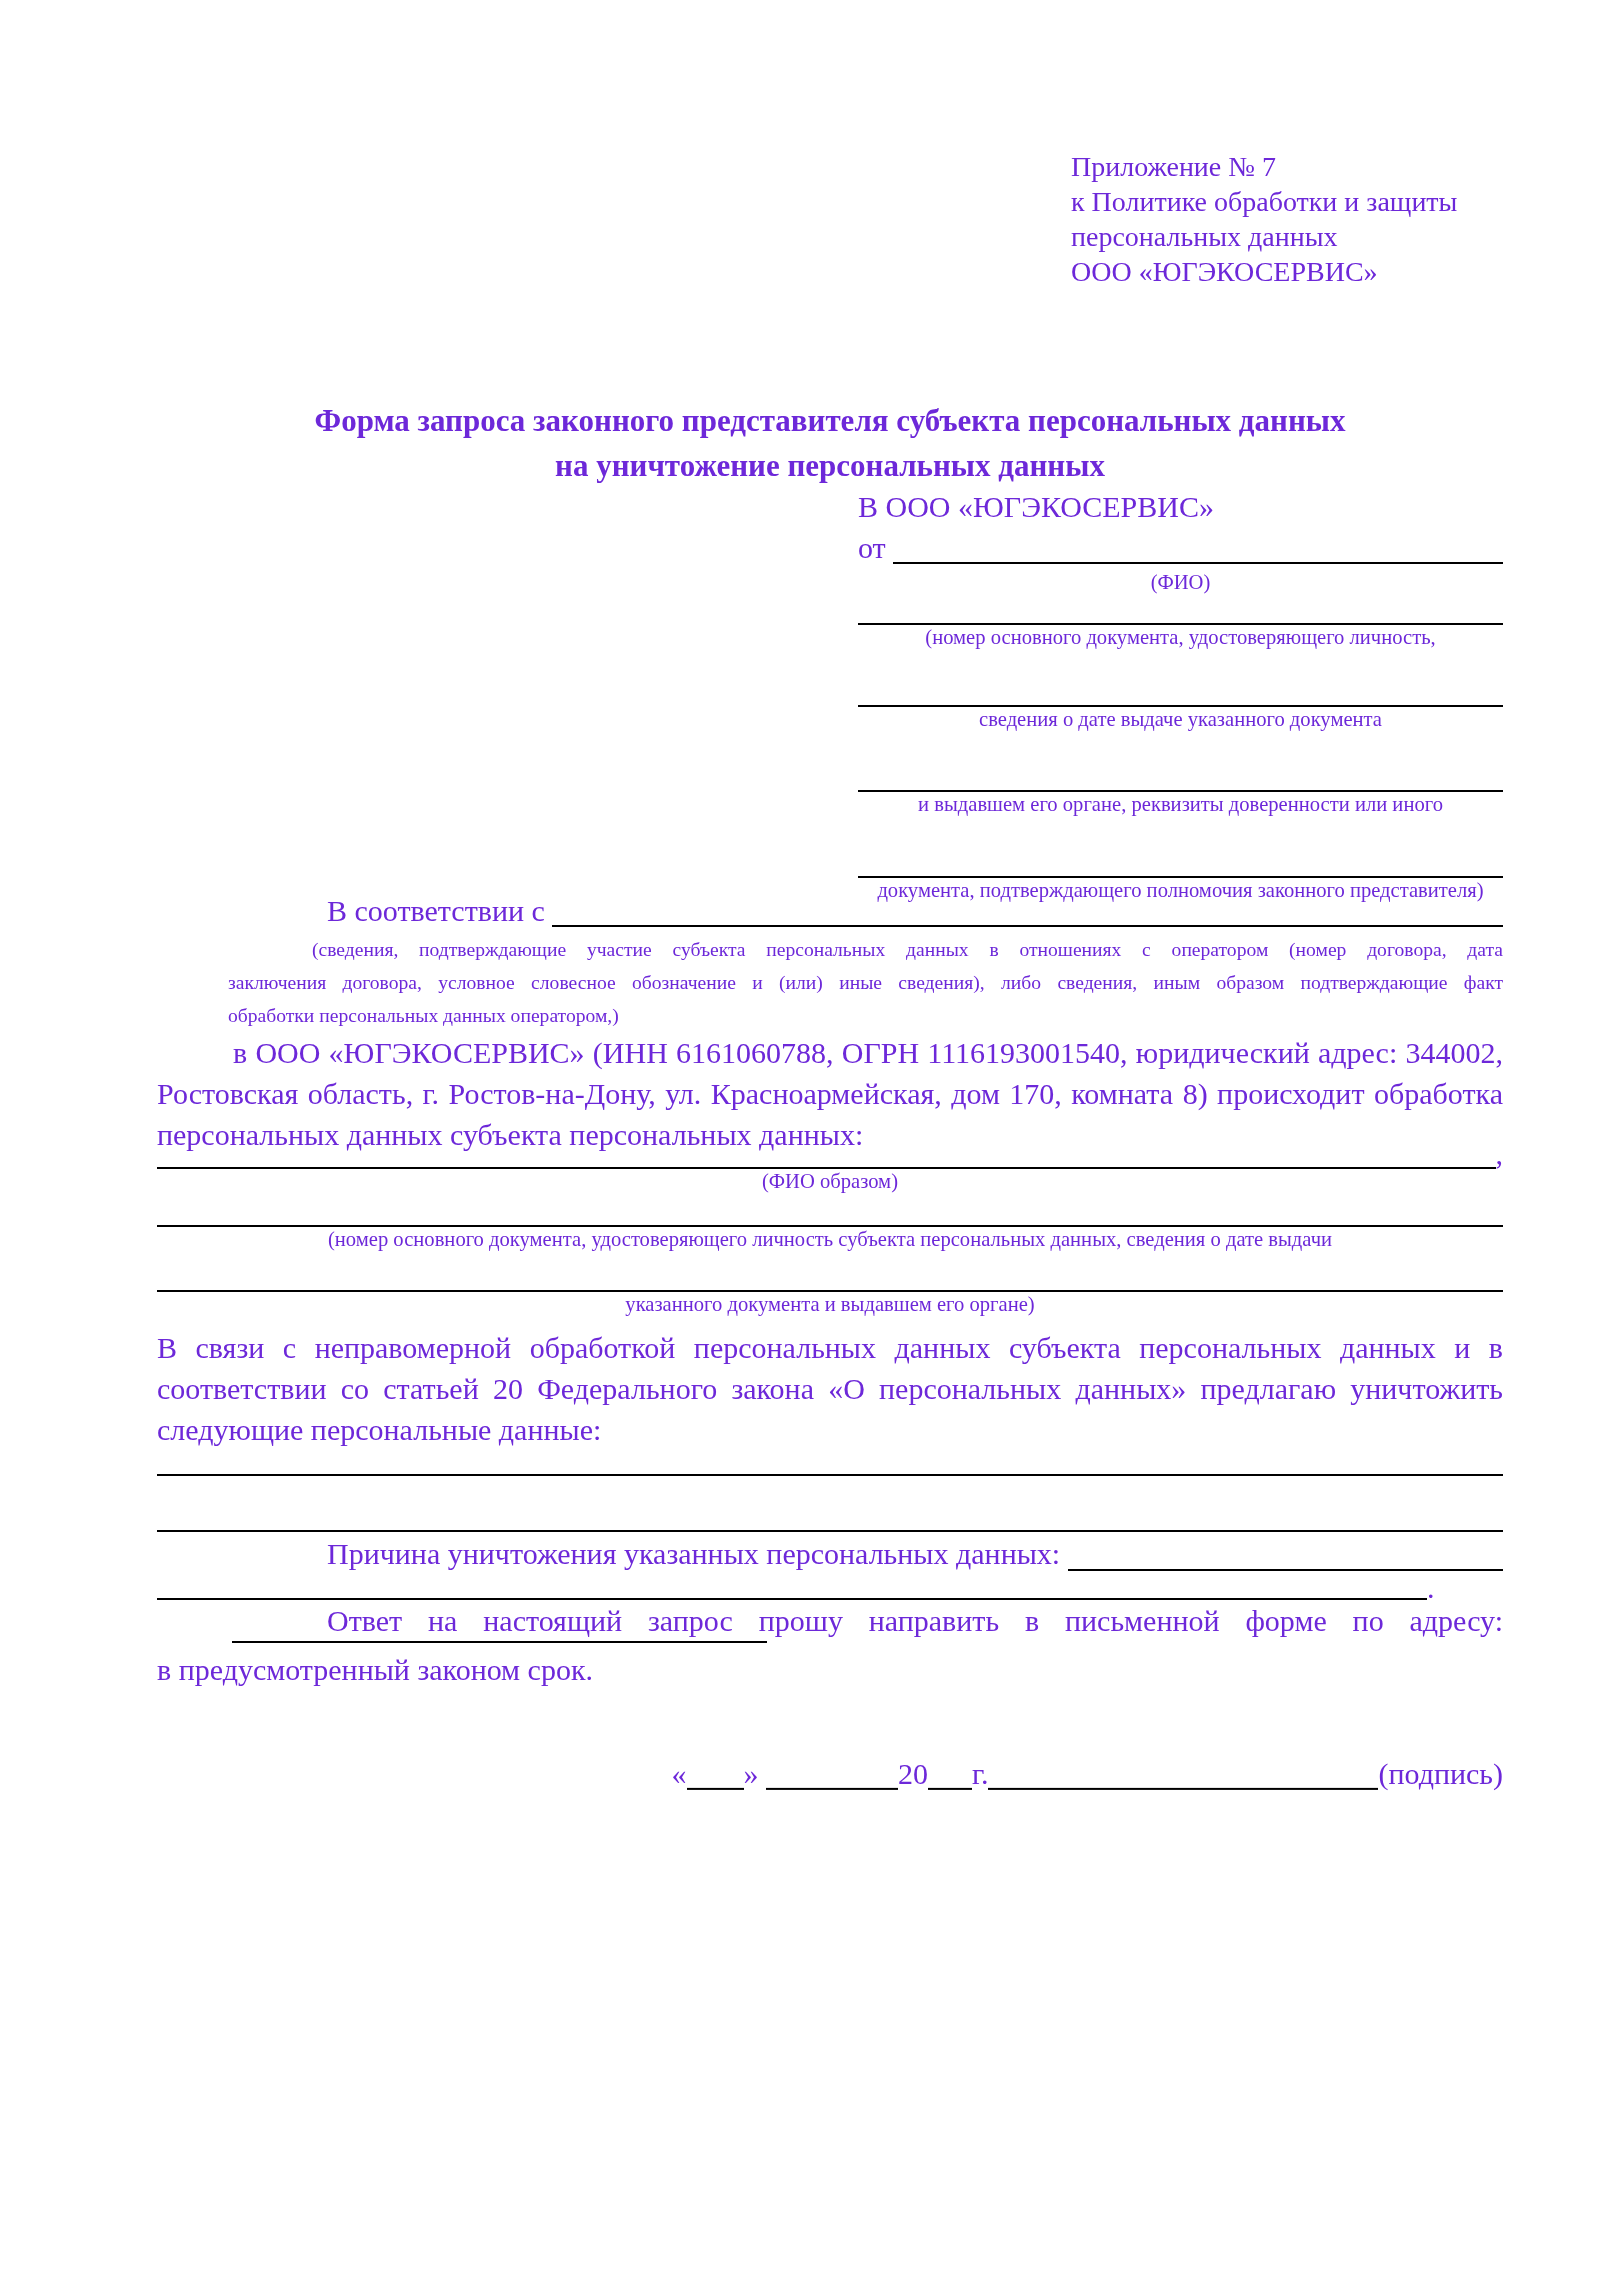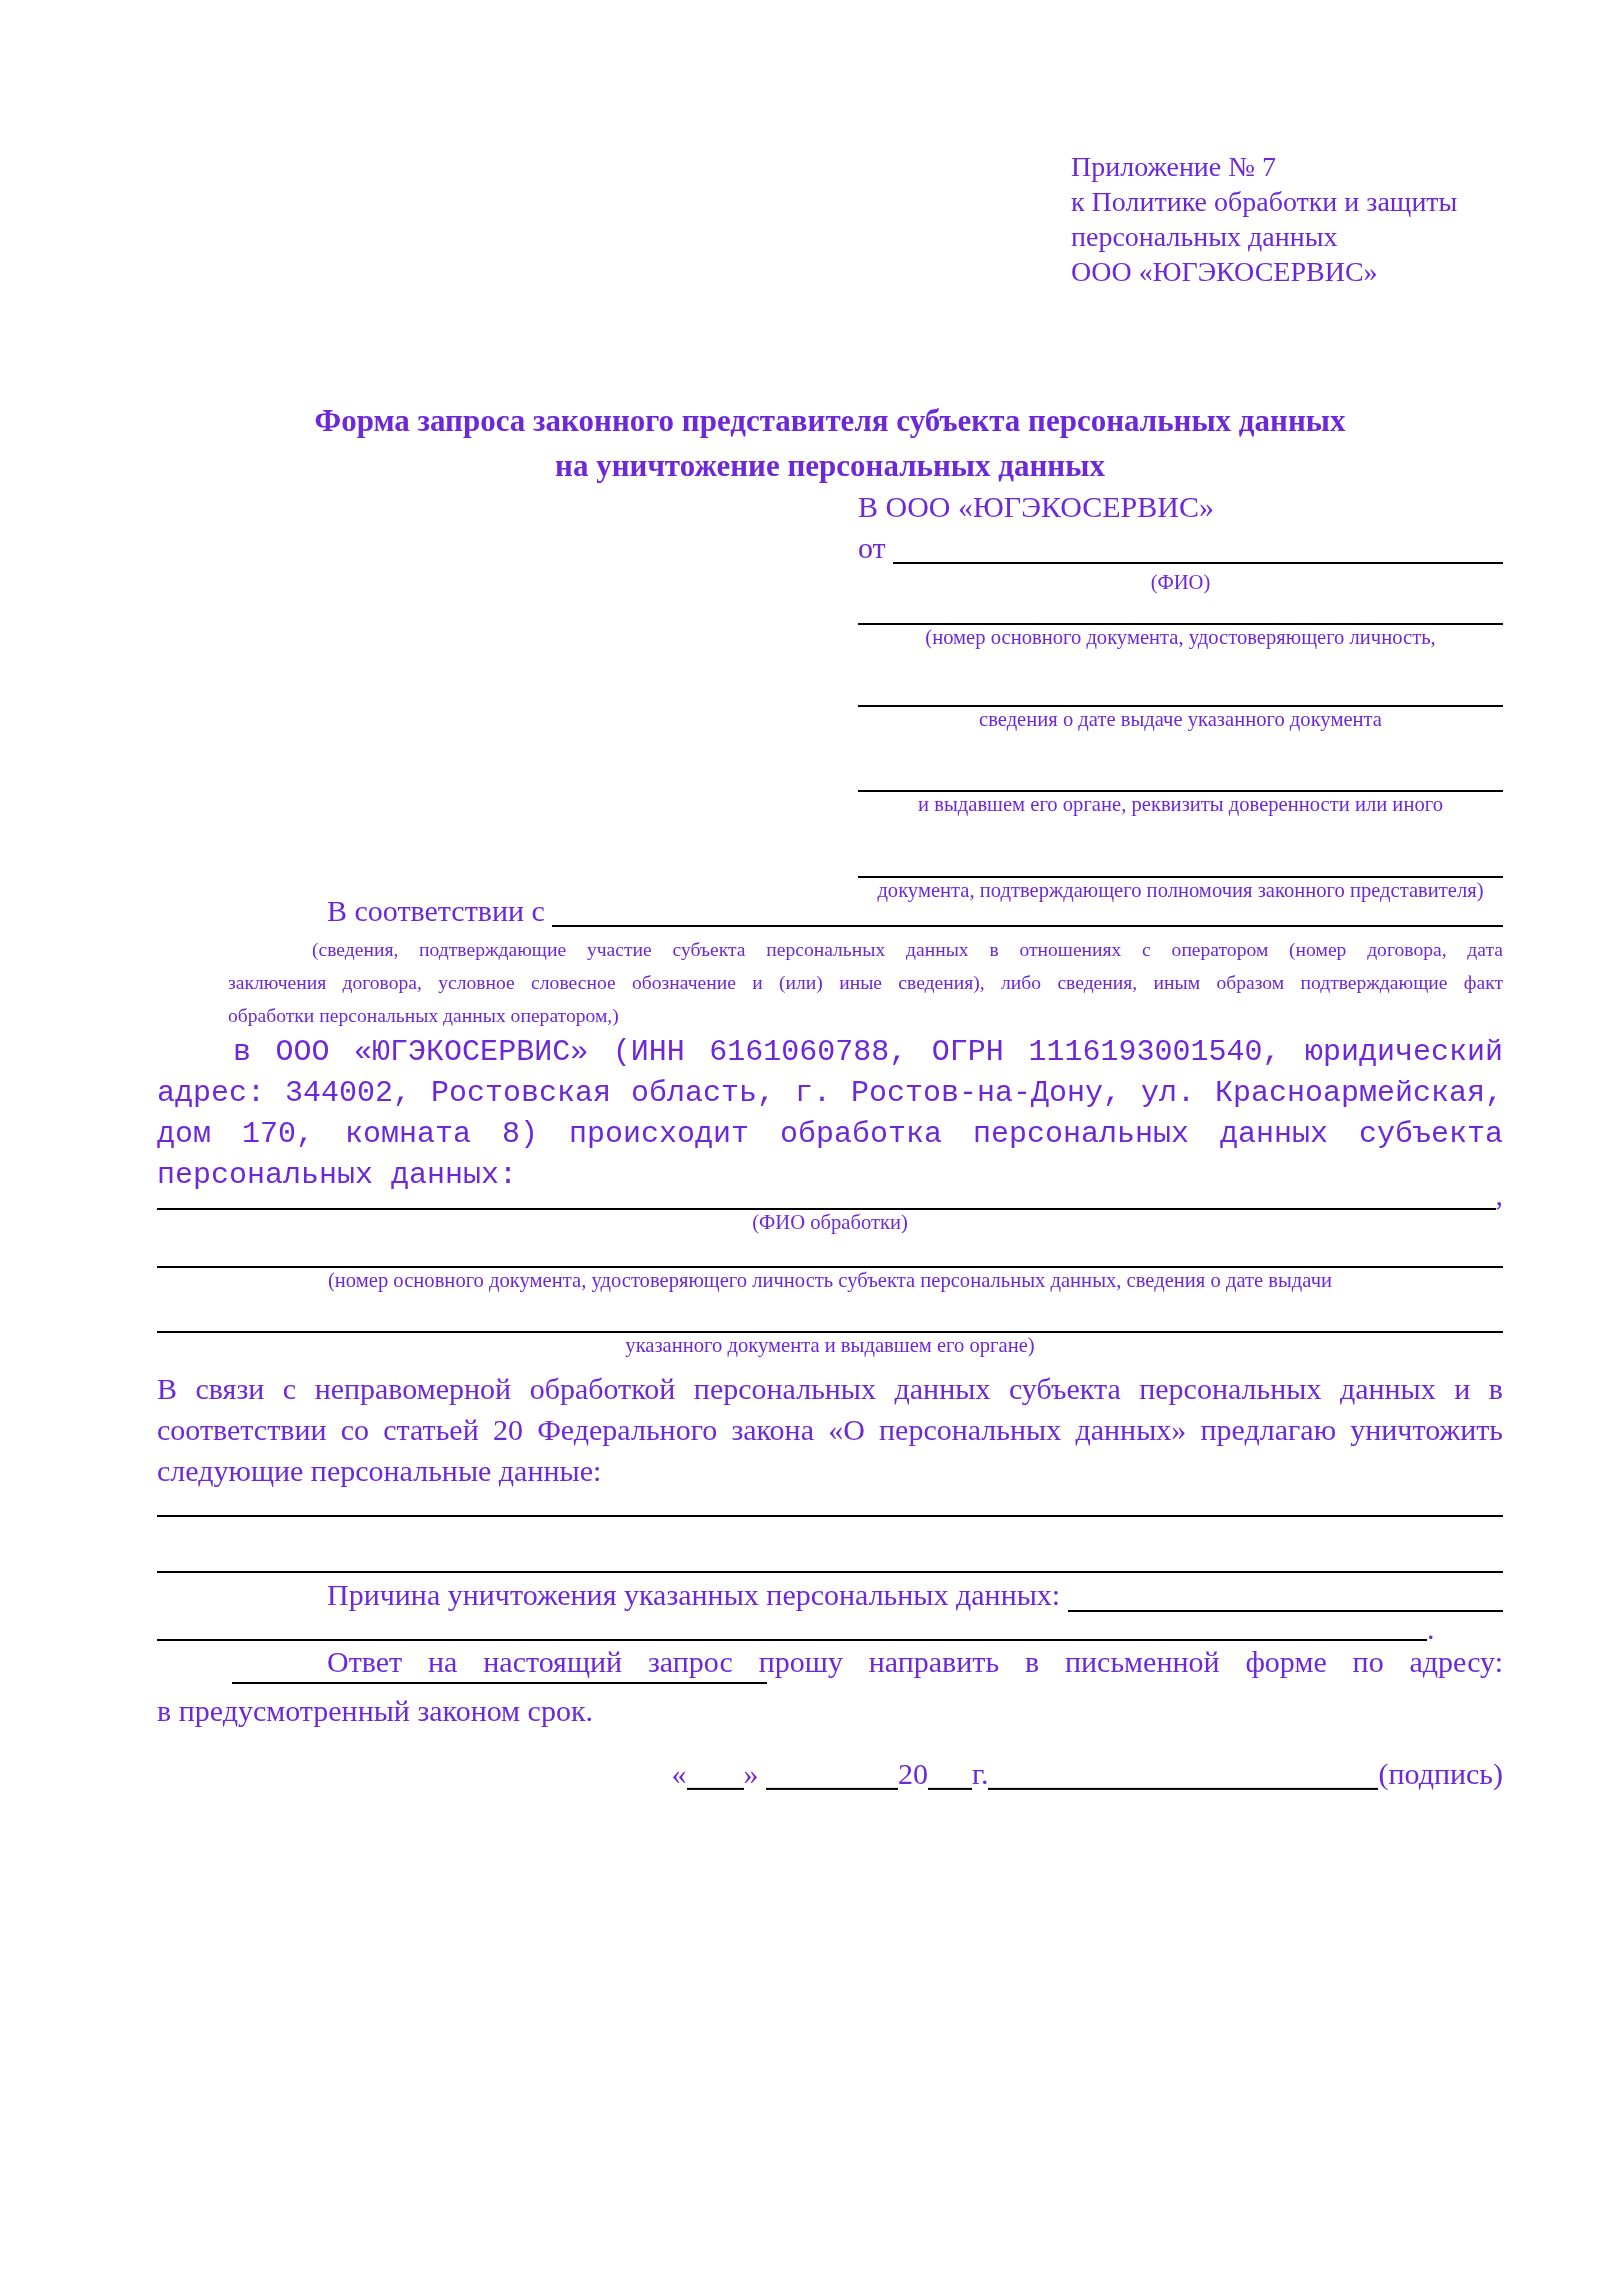--- a/index.html
+++ b/index.html
@@ -19,21 +19,21 @@
   .fld.f1{height:27.4px;} .fld.f2{height:55px;} .fld.f3{height:57px;} .fld.f4{height:59px;}
   .addr .fillrow{height:43px;line-height:41px;}
   .main{position:absolute;left:157px;top:890px;width:1346px;line-height:41px;}
   .row-accord{height:43px;line-height:41px;}
   .row-accord .lead{margin-left:170px;}
   .note{font-size:19.6px;line-height:33px;margin-left:71px;}
   .note .nl{text-align:justify;text-align-last:justify;}
   .note .nl.first{text-indent:84px;}
   .note .nl.last{text-align:left;text-align-last:left;}
   .para{text-align:justify;}
-  .para.op{text-indent:76px;font-family:Liberation Mono, monospace;}
+  .para.op{text-indent:76px;}
   .comma-row{height:13.7px;align-items:flex-end;}
   .comma-row .fill{margin-bottom:0;}
   .comma-row .pm{line-height:1;}
   .rule{border-bottom:2.9px solid #000;}
   .rule.r1{height:31px;} .rule.r2{height:37px;}
   .rule.b1{height:23.5px;} .rule.b2{height:54px;}
   .dest{margin-top:10px;}
   .reason{height:45px;line-height:43px;}
   .reason .lead{margin-left:170px;}
   .period-row{height:23.5px;line-height:21.6px;}
@@ -97,21 +97,21 @@
       <div class="nl">заключения договора, условное словесное обозначение и (или) иные сведения), либо сведения, иным образом подтверждающие факт</div>
       <div class="nl last">обработки персональных данных оператором,)</div>
     </div>
 
     <div class="para op">в  ООО «ЮГЭКОСЕРВИС» (ИНН 6161060788, ОГРН 1116193001540, юридический адрес: 344002, Ростовская область, г. Ростов-на-Дону, ул. Красноармейская, дом 170, комната 8) происходит  обработка персональных данных субъекта персональных данных:</div>
 
     <div class="fillrow comma-row">
       <span class="fill"></span>
       <span class="pm">,</span>
     </div>
-    <div class="cap">(ФИО обработки)</div>
+    <div class="cap">(ФИО образом)</div>
 
     <div class="rule r1"></div>
     <div class="cap">(номер основного документа, удостоверяющего личность субъекта персональных данных, сведения о дате выдачи</div>
 
     <div class="rule r2"></div>
     <div class="cap">указанного документа и выдавшем его органе)</div>
 
     <div class="para dest">В связи с неправомерной обработкой персональных данных субъекта персональных данных и в соответствии со статьей 20 Федерального закона «О персональных данных» предлагаю уничтожить следующие персональные данные:</div>
 
     <div class="rule b1"></div>

